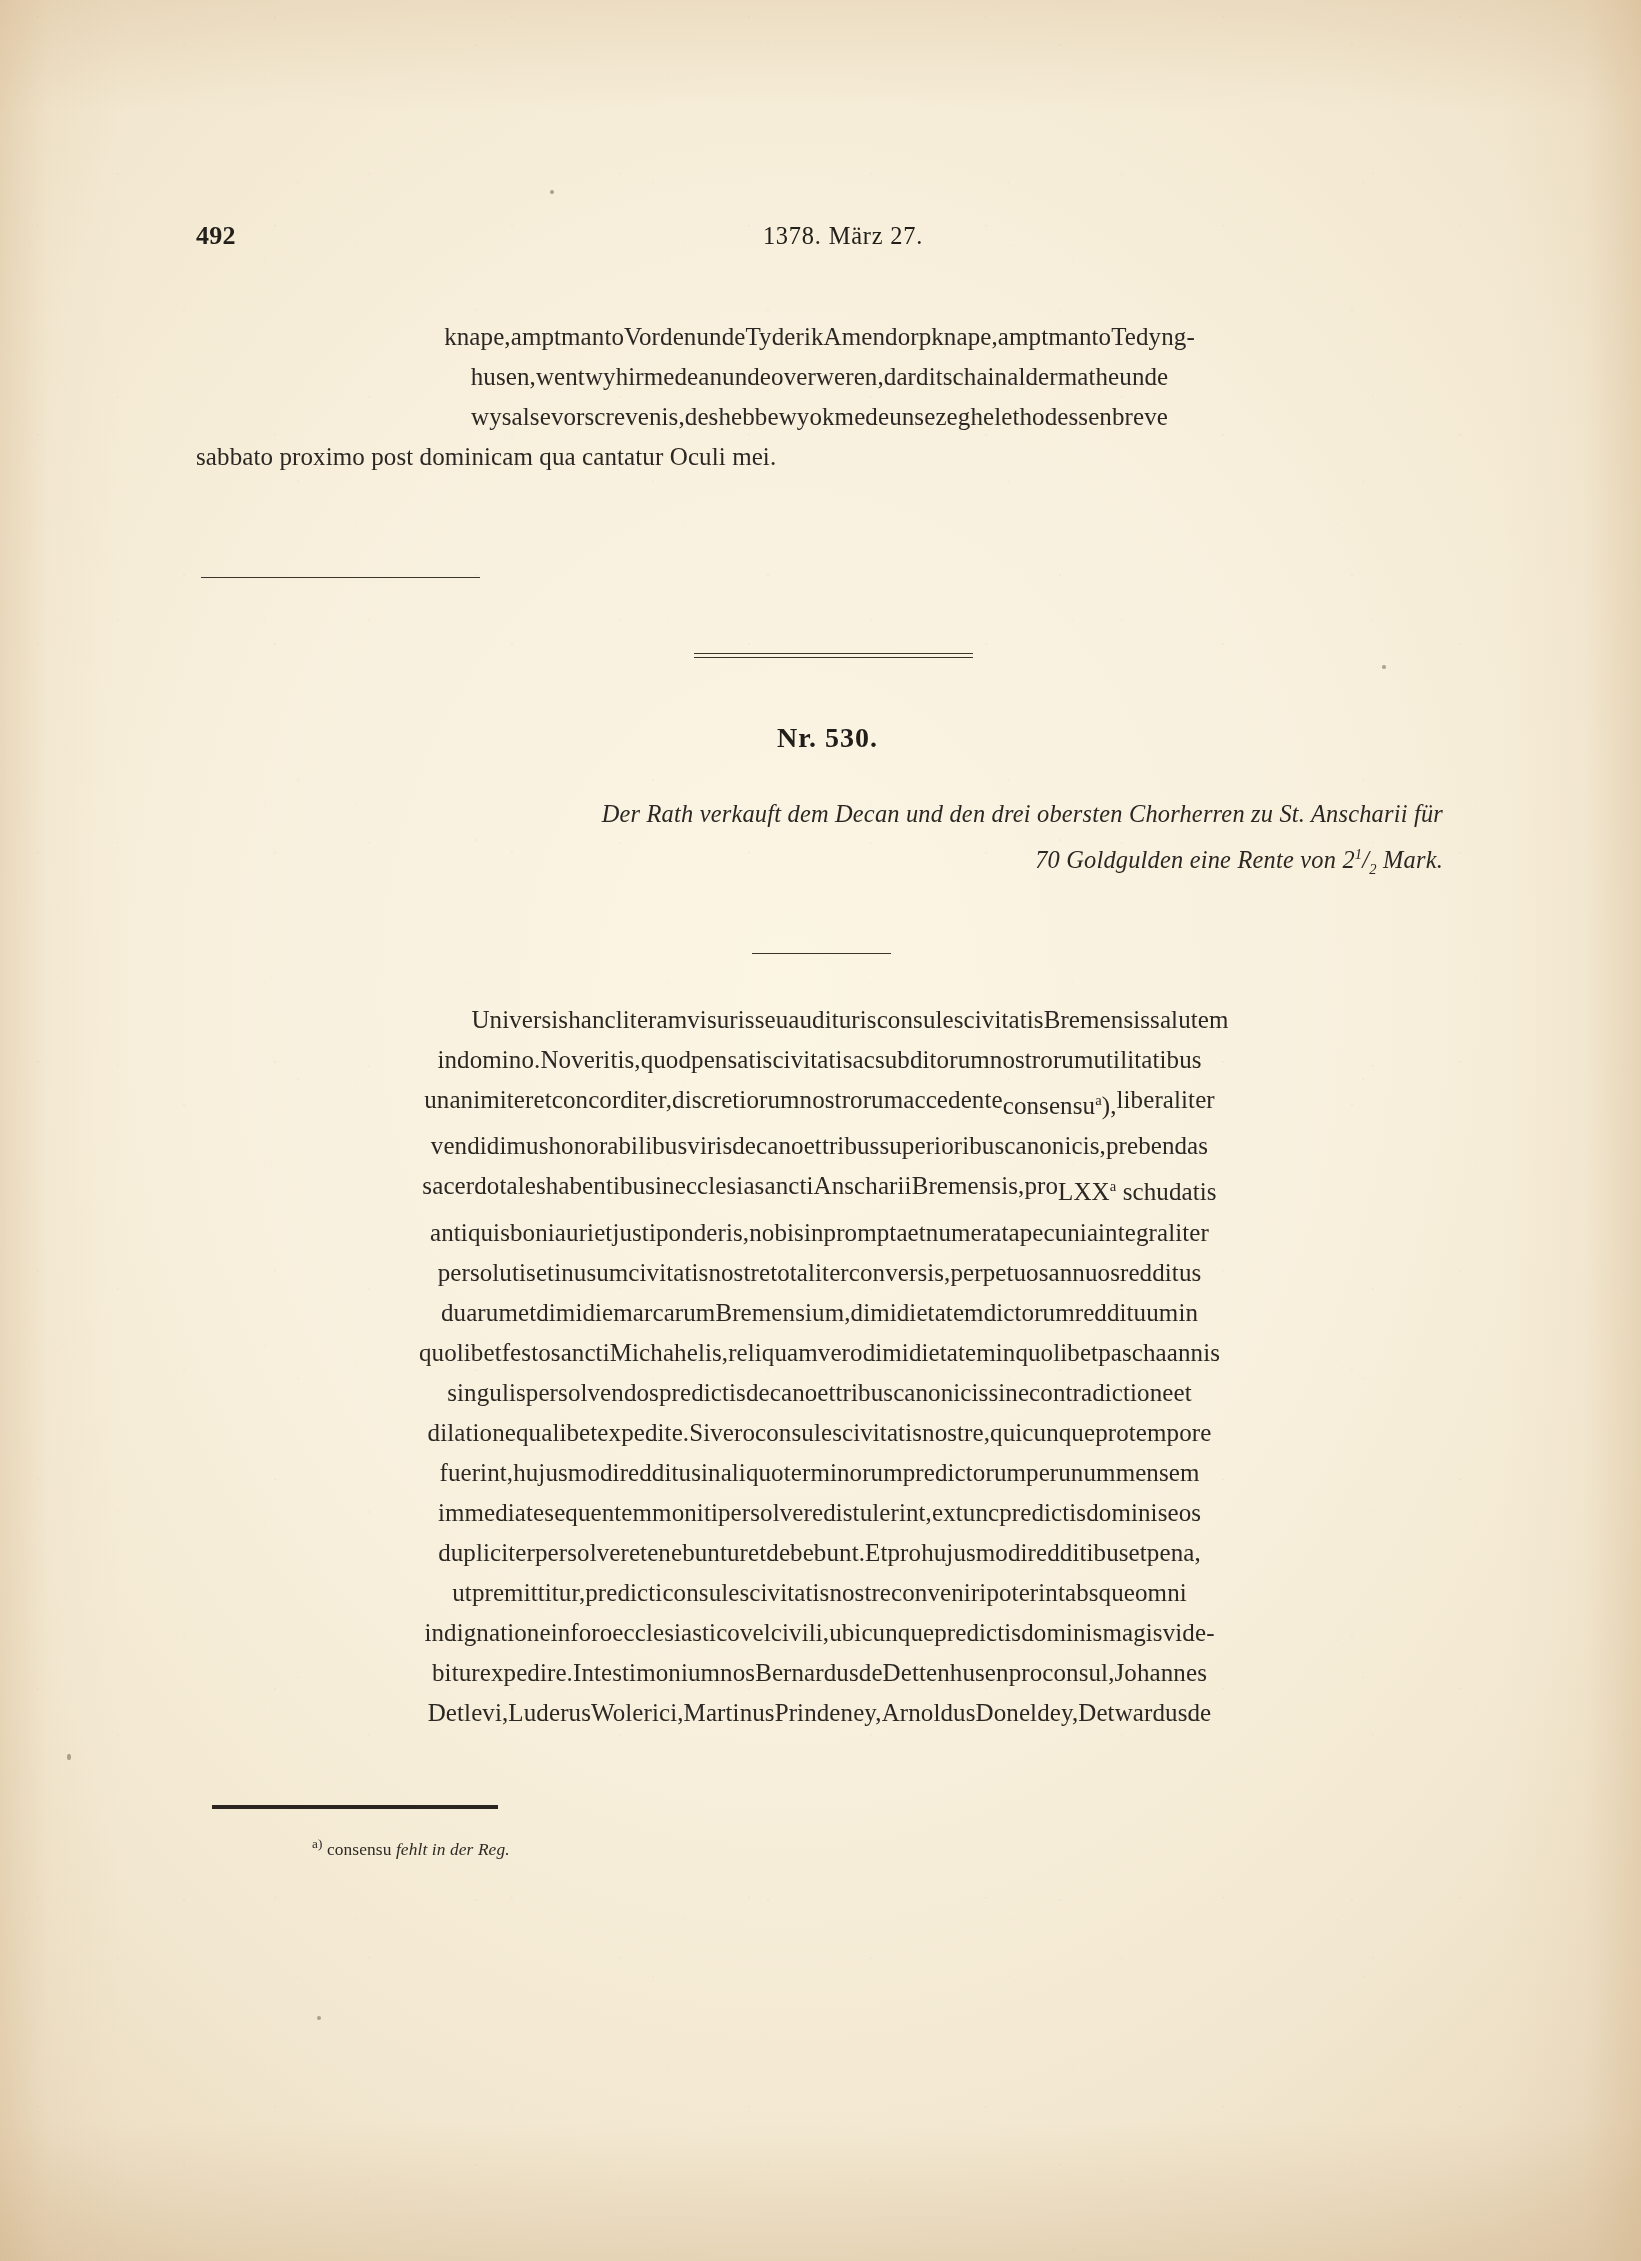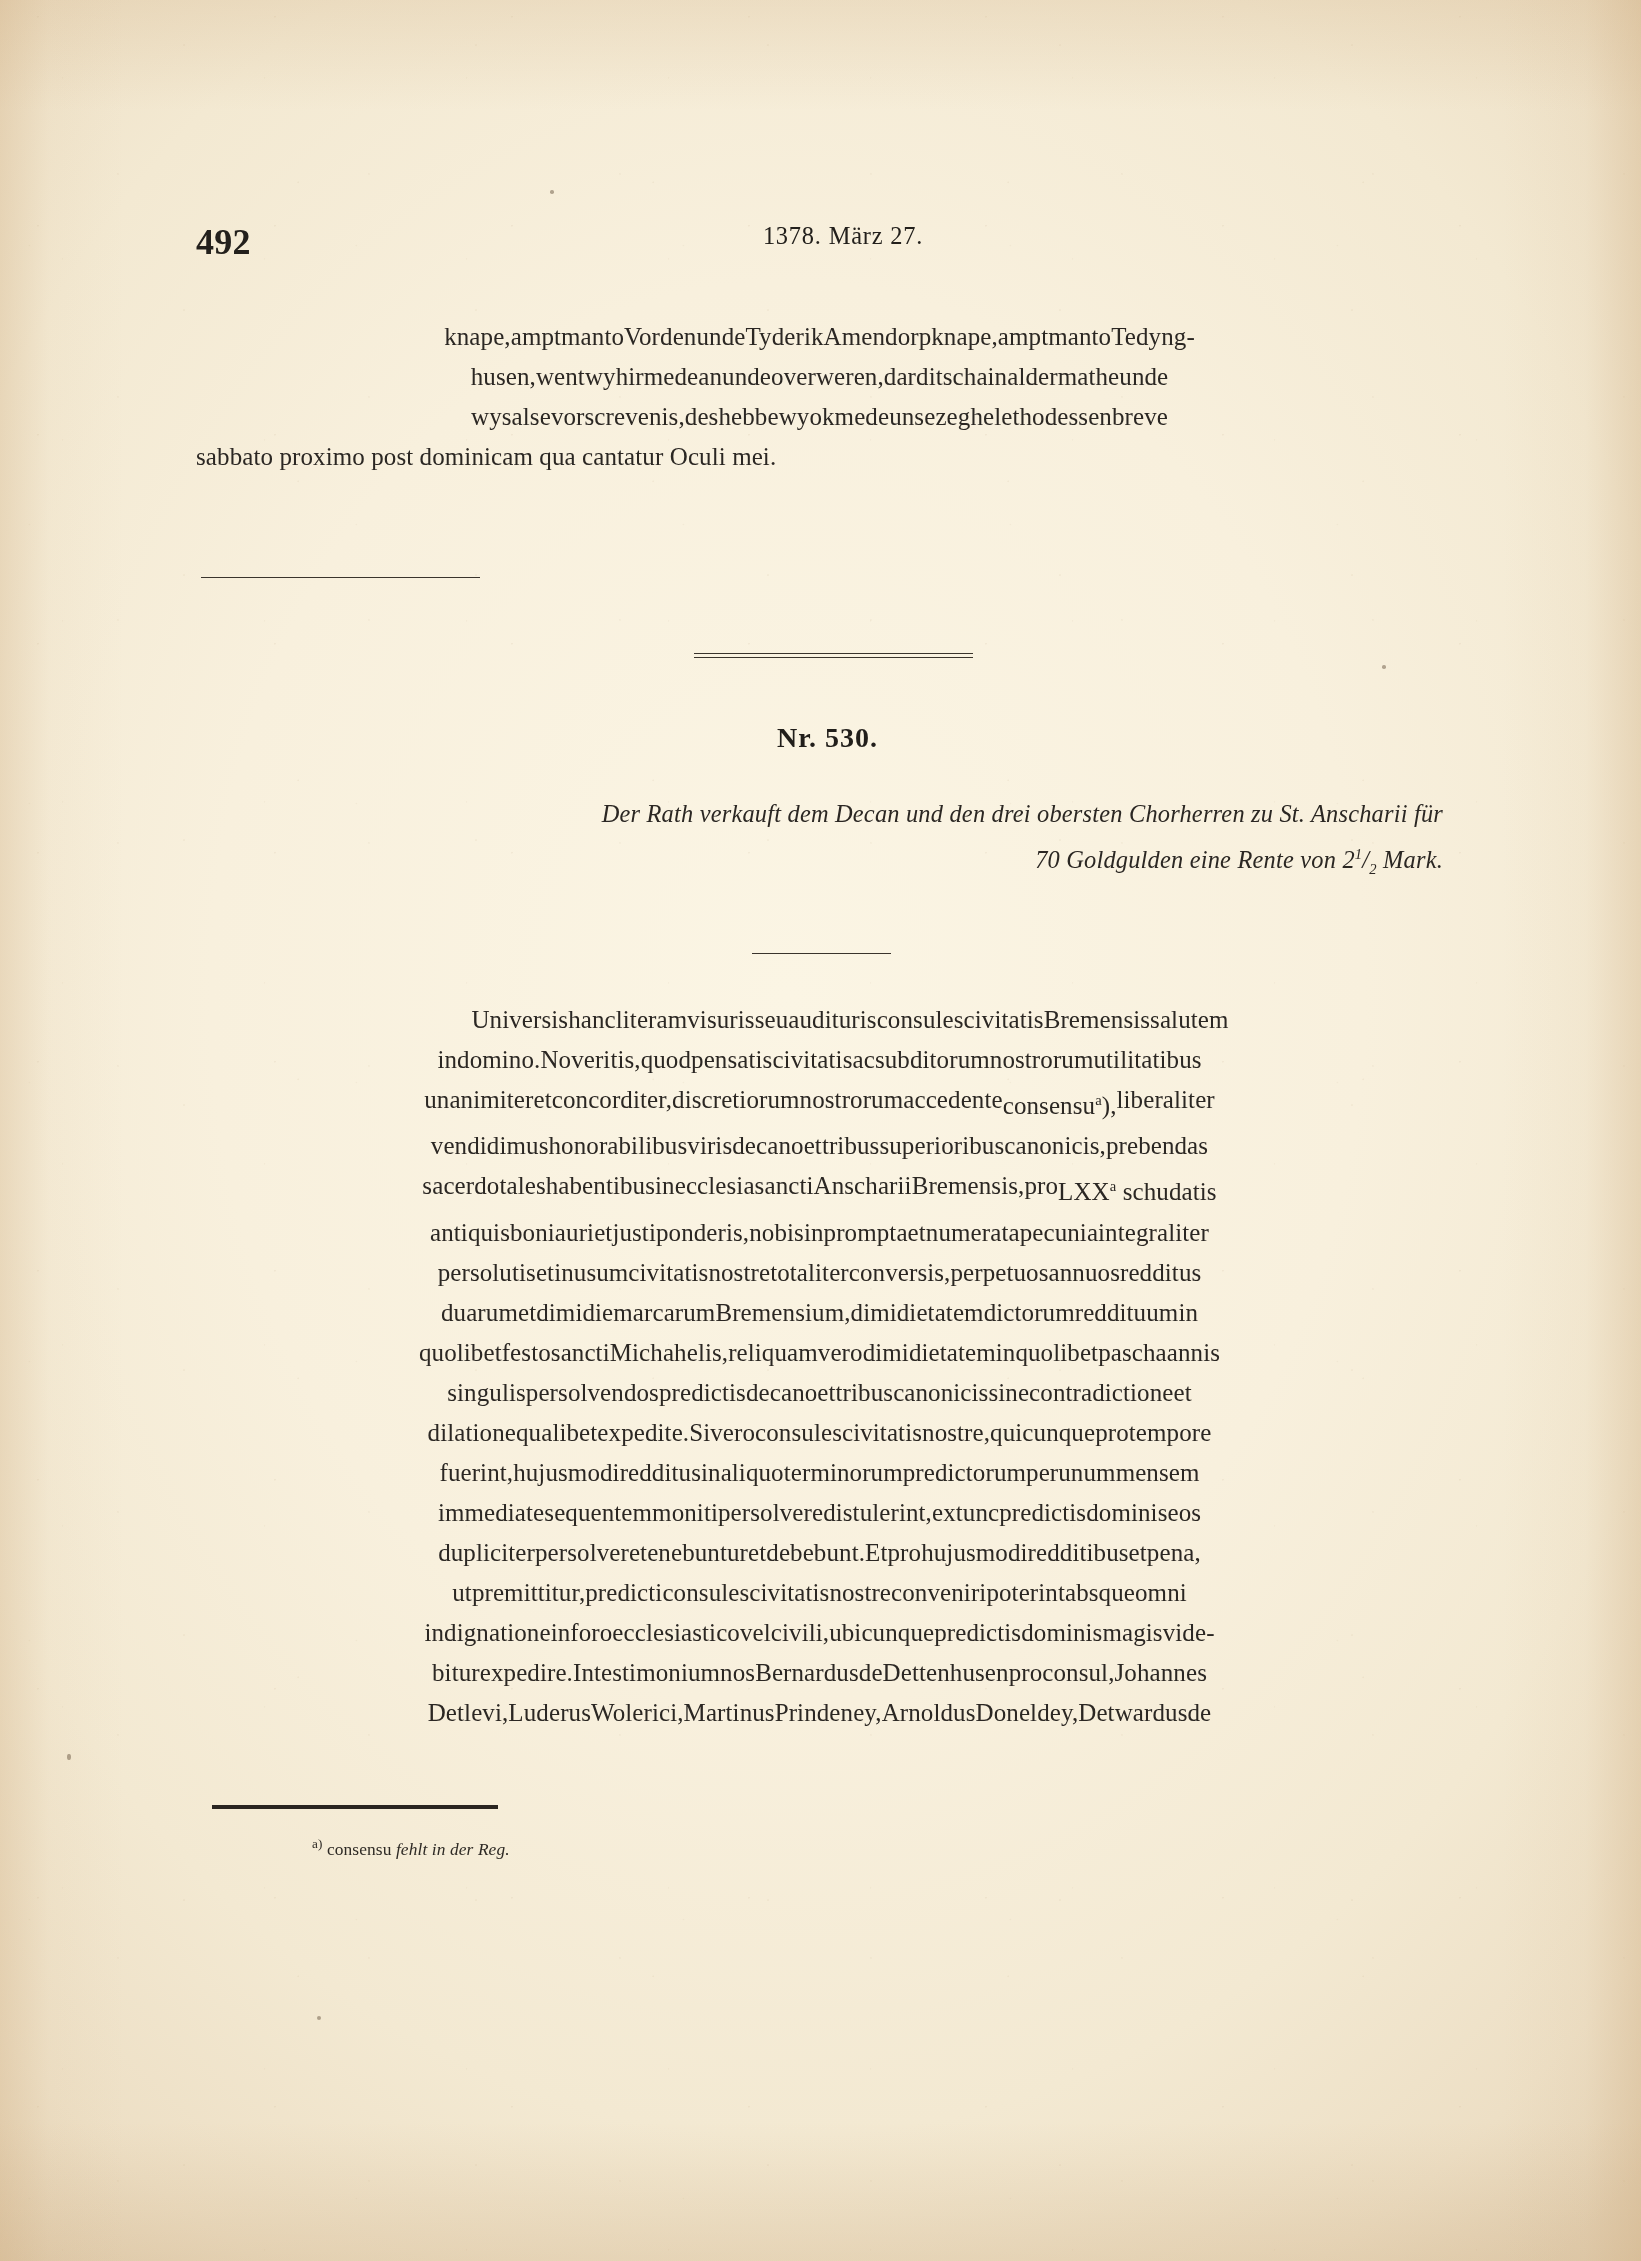--- a/index.html
+++ b/index.html
@@ -58,21 +58,21 @@
     position: absolute;
     top: 221px;
     left: 196px;
     width: 1254px;
     height: 31px;
   }
   .folio {
     position: absolute;
     left: 0;
     top: 0;
-    font-size: 36px;
+    font-size: 26px;
     font-weight: bold;
     letter-spacing: 0.3px;
     color: #23201c;
   }
   .head-date {
     position: absolute;
     left: 0;
     right: 0;
     top: 1.4px;
     text-align: center;

